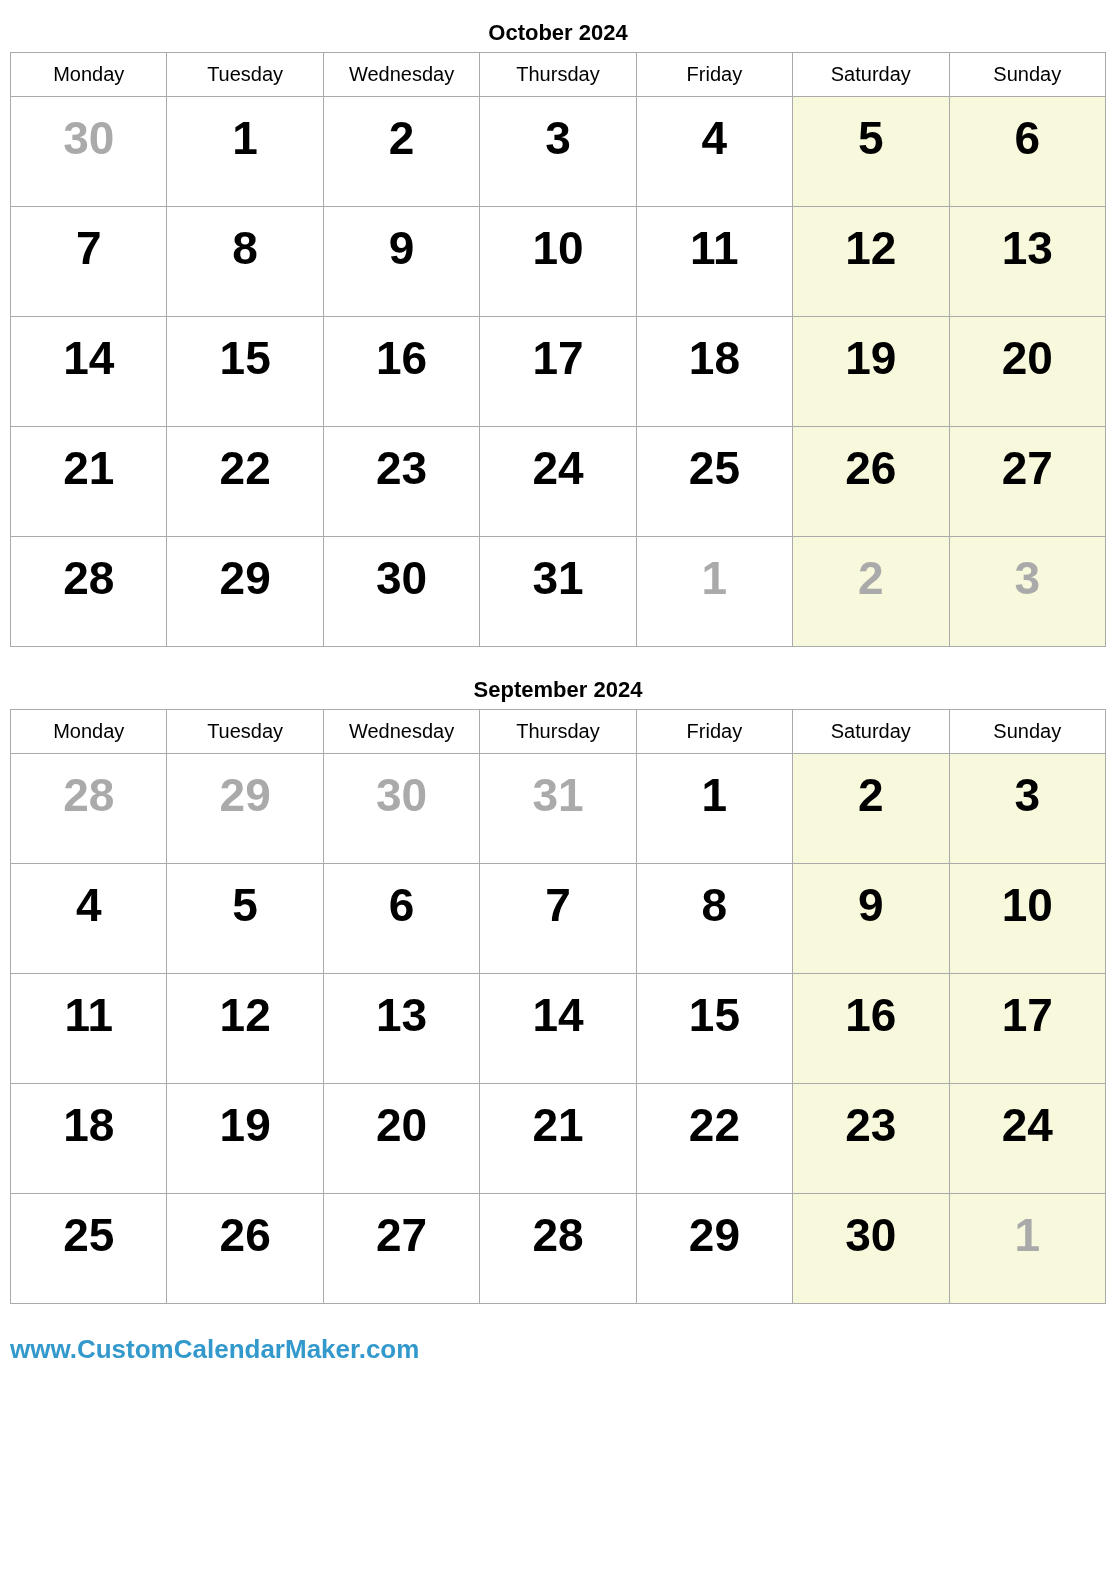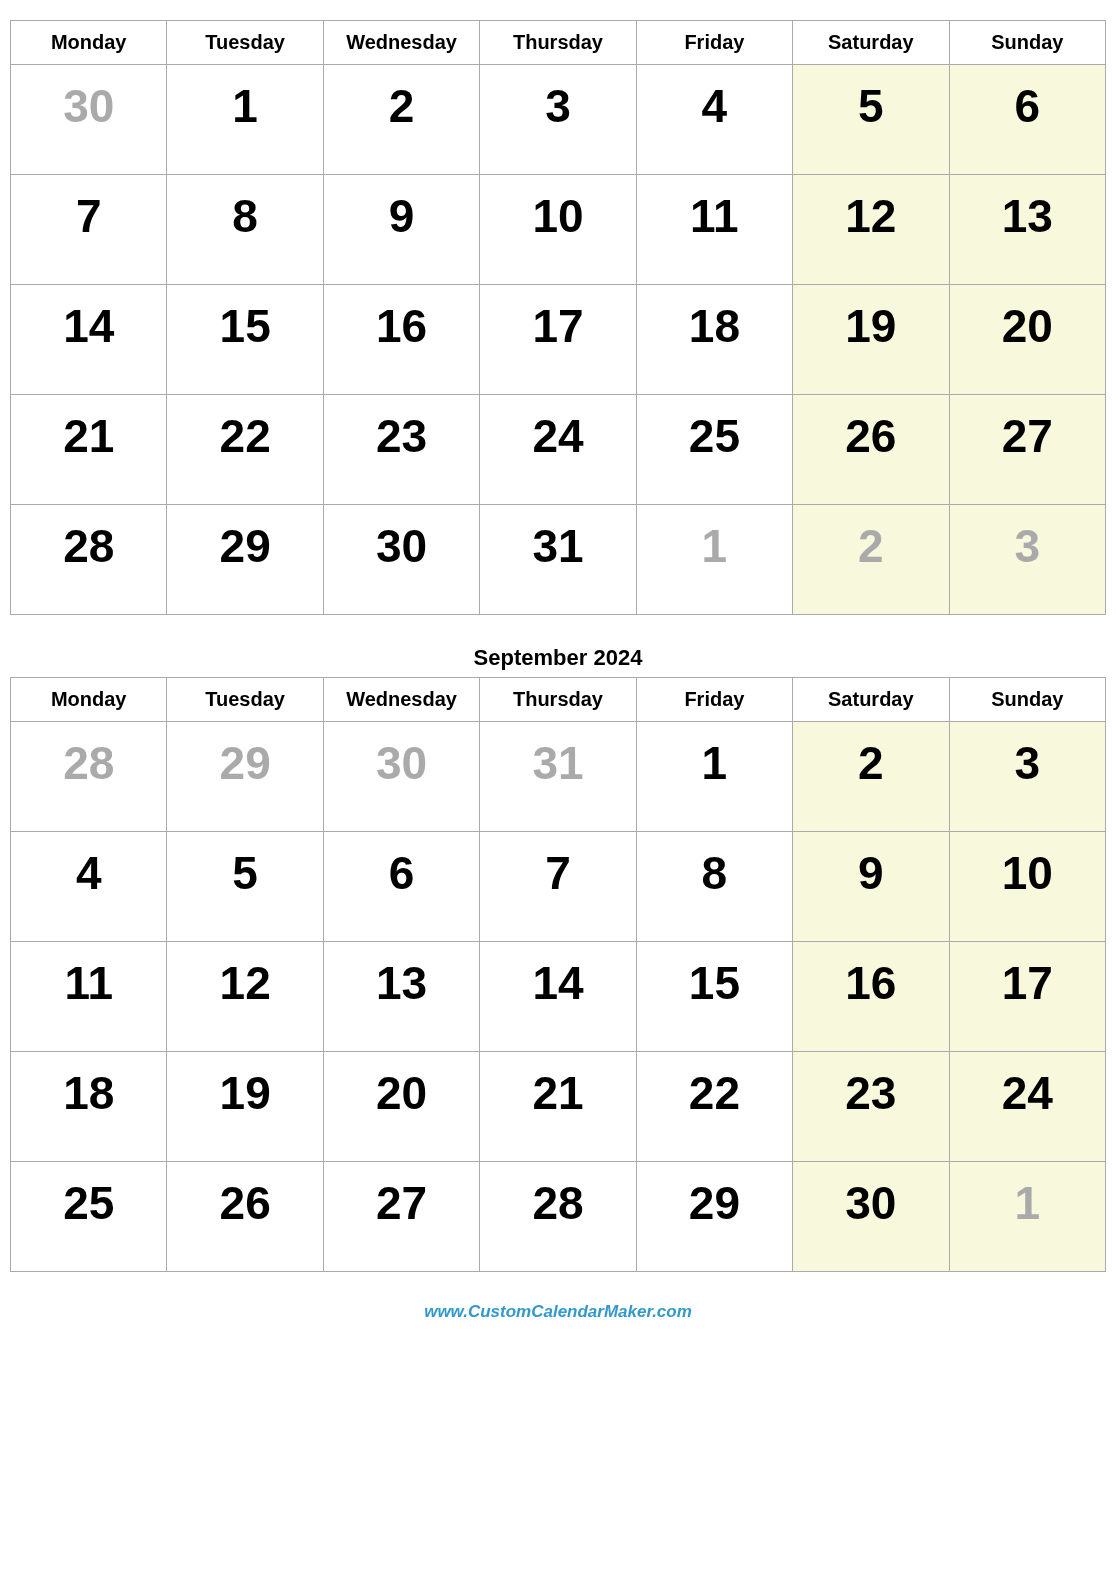--- a/index.html
+++ b/index.html
@@ -26,21 +26,21 @@
       width: 100%;
       border-collapse: collapse;
       margin-bottom: 30px;
       border: 1.5px solid #aaa;
     }
     .cal-table th {
       border: 1.5px solid #aaa;
       padding: 10px 4px;
       text-align: center;
       font-size: 20px;
-      font-weight: bold;
+      font-weight: normal;
       background: #fff;
       color: #000;
     }
     .cal-table td {
       border: 1.5px solid #aaa;
       text-align: center;
       vertical-align: top;
       height: 110px;
       width: calc(100%/7);
       font-size: 46px;
@@ -52,33 +52,33 @@
       background-color: #f8f8dc;
     }
     .cal-table td.other-month {
       color: #aaa;
     }
     .cal-table td.other-month.weekend {
       background-color: #f8f8dc;
       color: #aaa;
     }
     .footer {
-      text-align: center;
+      text-align: left;
       margin-top: 16px;
-      font-size: 17px;
+      font-size: 26px;
       font-weight: bold;
       color: #3399cc;
-      font-style: italic;
     }
   </style>
 </head>
 <body>
 
 <div class="calendar-wrapper">
 
+  <div class="month-title">October 2024</div>
   <table class="cal-table">
     <thead>
       <tr>
         <th>Monday</th>
         <th>Tuesday</th>
         <th>Wednesday</th>
         <th>Thursday</th>
         <th>Friday</th>
         <th>Saturday</th>
         <th>Sunday</th>

